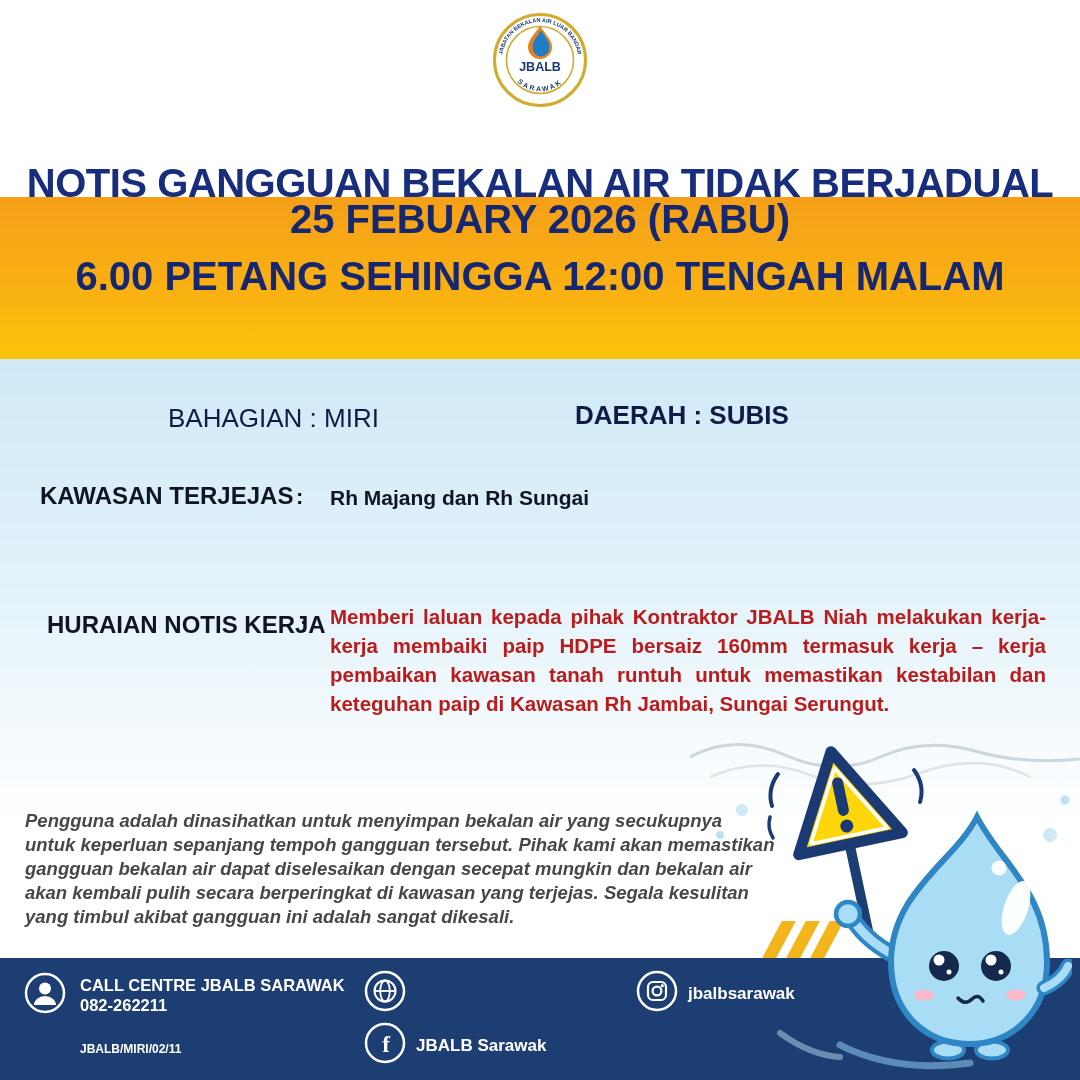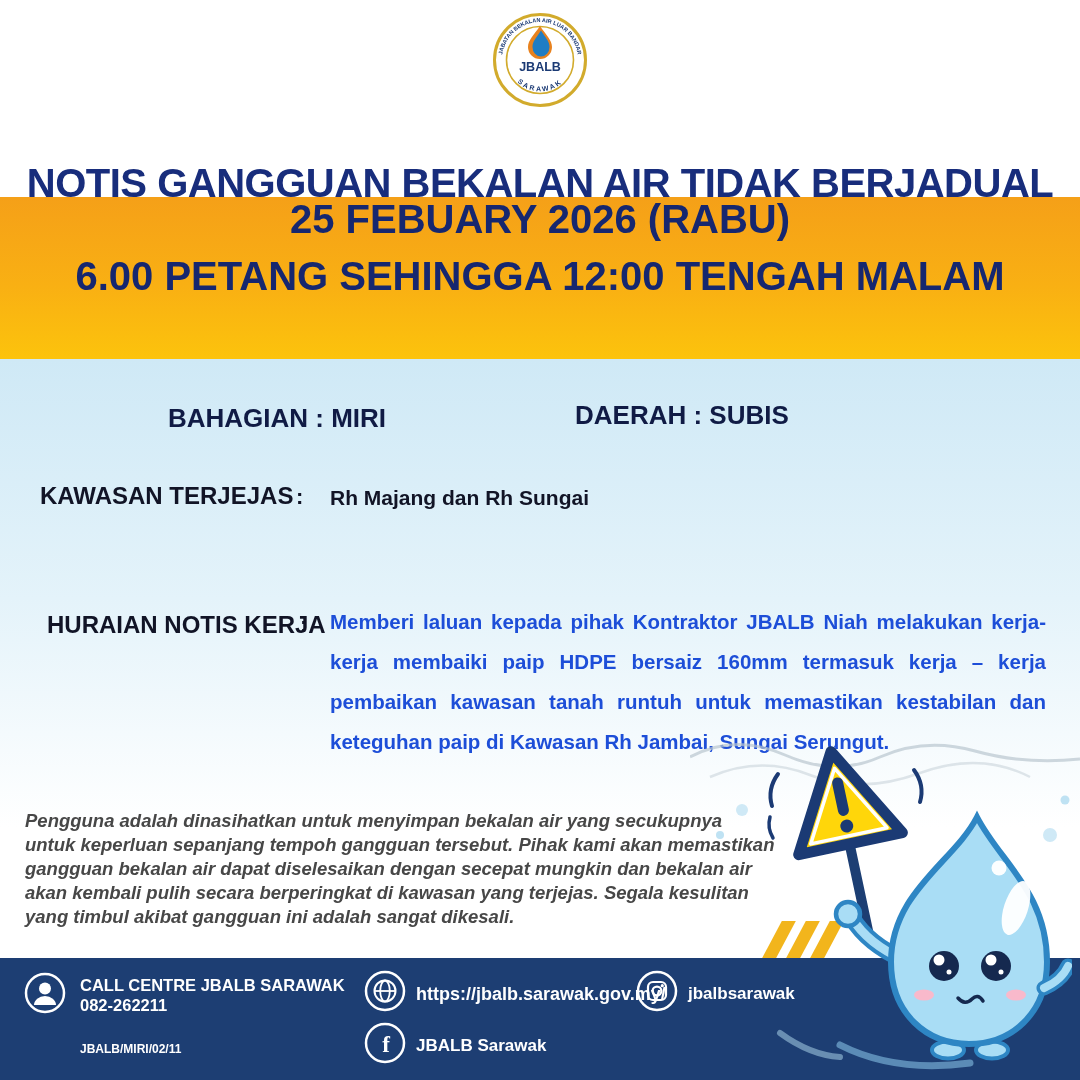--- a/index.html
+++ b/index.html
@@ -19,30 +19,30 @@
     position:absolute;top:197px;left:0;width:1080px;height:162px;
     background:linear-gradient(180deg,#f5a018 0%,#f9b013 55%,#fcc30c 100%);
     display:flex;flex-direction:column;align-items:center;gap:12px;
   }
   .sched div{font-size:40px;font-weight:bold;color:#16276f;white-space:nowrap;}
   
   .body-bg{
     position:absolute;top:359px;left:0;width:1080px;height:600px;
     background:linear-gradient(180deg,#cfe9f6 0%,#e4f3fa 40%,#ffffff 78%,#ffffff 100%);
   }
-  .region-bahagian{position:absolute;top:403px;left:168px;font-size:26px;font-weight:bold;color:#101b45;}
+  .region-bahagian{position:absolute;top:403px;left:168px;font-size:26px;font-weight:normal;color:#101b45;}
   .region-daerah{position:absolute;top:400px;left:575px;font-size:26px;font-weight:bold;color:#101b45;}
   .kawasan-label{position:absolute;top:482px;left:40px;font-size:24px;font-weight:bold;color:#111426;}
   .kawasan-colon{position:absolute;top:484px;left:296px;font-size:22px;font-weight:bold;color:#111426;}
   .kawasan-value{position:absolute;top:486px;left:330px;font-size:21px;font-weight:bold;color:#111426;}
   .huraian-label{position:absolute;top:611px;left:47px;font-size:24px;font-weight:bold;color:#111426;}
   .huraian-colon{position:absolute;top:612px;left:300px;font-size:22px;font-weight:bold;color:#111426;}
   .huraian-value{
     position:absolute;top:602px;left:330px;width:716px;
-    font-size:20.5px;font-weight:bold;color:#1d4ed8;line-height:40px;text-align:justify;
+    font-size:20.5px;font-weight:bold;color:#b91c1c;line-height:29px;text-align:justify;
   }
   
   .disclaimer{
     position:absolute;top:790px;left:25px;width:750px;
     font-size:18.5px;font-style:italic;font-weight:600;color:#474747;line-height:24px;
   }
   
   .contact-banner{
     position:absolute;top:921px;left:0;width:758px;height:37px;
     background:#f2b51c;display:flex;align-items:center;justify-content:center;z-index:2;
@@ -128,21 +128,20 @@
     <div class="txt cc-label">CALL CENTRE JBALB SARAWAK</div>
     <div class="txt cc-number">082-262211</div>
     <div class="txt ref-no">JBALB/MIRI/02/11</div>
 
     <svg class="f-icon icon-globe" viewBox="0 0 42 42">
       <circle cx="21" cy="21" r="19" fill="none" stroke="#ffffff" stroke-width="2.5"></circle>
       <circle cx="21" cy="21" r="10.5" fill="none" stroke="#ffffff" stroke-width="2"></circle>
       <ellipse cx="21" cy="21" rx="4.8" ry="10.5" fill="none" stroke="#ffffff" stroke-width="1.8"></ellipse>
       <line x1="10.5" y1="21" x2="31.5" y2="21" stroke="#ffffff" stroke-width="1.8"></line>
     </svg>
-    <div class="txt web-text">https://jbalb.sarawak.gov.my/</div>
 
     <svg class="f-icon icon-ig" viewBox="0 0 42 42">
       <circle cx="21" cy="21" r="19" fill="none" stroke="#ffffff" stroke-width="2.5"></circle>
       <rect x="12" y="12" width="18" height="18" rx="5" fill="none" stroke="#ffffff" stroke-width="2.2"></rect>
       <circle cx="21" cy="21" r="4.4" fill="none" stroke="#ffffff" stroke-width="2.2"></circle>
       <circle cx="26.3" cy="15.7" r="1.6" fill="#ffffff"></circle>
     </svg>
     <div class="txt ig-text">jbalbsarawak</div>
 
     <svg class="f-icon icon-fb" viewBox="0 0 42 42">

